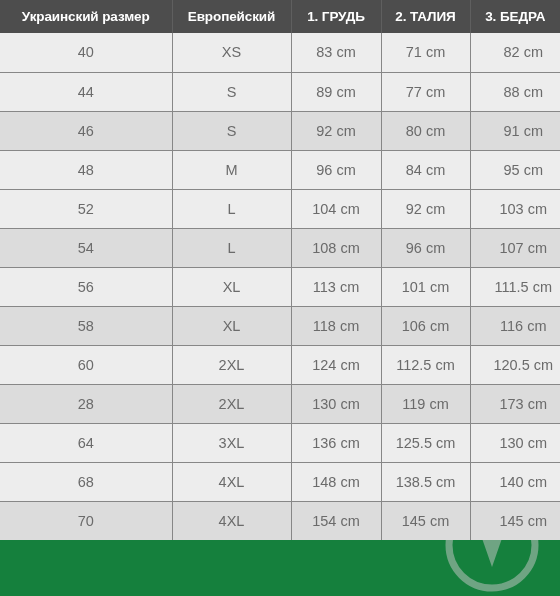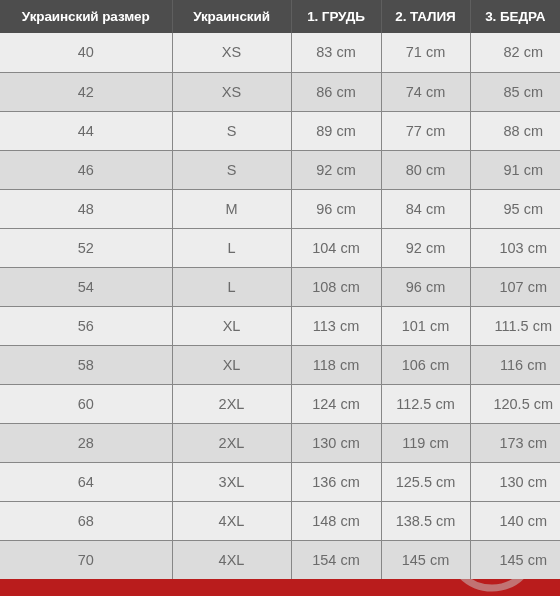--- a/index.html
+++ b/index.html
@@ -11,21 +11,21 @@
     width: 560px;
     height: 596px;
     font-family: "Liberation Sans", "DejaVu Sans", sans-serif;
     overflow: hidden;
   }
 
   #size-chart-wrap {
     position: relative;
     width: 560px;
     height: 596px;
-    background: #b91c1c;
+    background: #15803d;
     overflow: hidden;
   }
 
   
   .watermark {
     position: absolute;
     pointer-events: none;
     opacity: 0.5;
     z-index: 0;
   }
@@ -109,41 +109,34 @@
     <colgroup>
       <col class="c-ua">
         <col class="c-eu">
         <col class="c-chest">
         <col class="c-waist">
         <col class="c-hips">
     </colgroup>
     <thead>
       <tr class="head-row">
         <th>Украинский размер</th>
-        <th>Украинский</th>
+        <th>Европейский</th>
         <th>1. ГРУДЬ</th>
         <th>2. ТАЛИЯ</th>
         <th>3. БЕДРА</th>
       </tr>
     </thead>
     <tbody id="size-table-body">
         <tr class="row-light">
           <td>40</td>
           <td>XS</td>
           <td>83 cm</td>
           <td>71 cm</td>
           <td>82 cm</td>
         </tr>
-        <tr class="row-dark">
-          <td>42</td>
-          <td>XS</td>
-          <td>86 cm</td>
-          <td>74 cm</td>
-          <td>85 cm</td>
-        </tr>
         <tr class="row-light">
           <td>44</td>
           <td>S</td>
           <td>89 cm</td>
           <td>77 cm</td>
           <td>88 cm</td>
         </tr>
         <tr class="row-dark">
           <td>46</td>
           <td>S</td>

